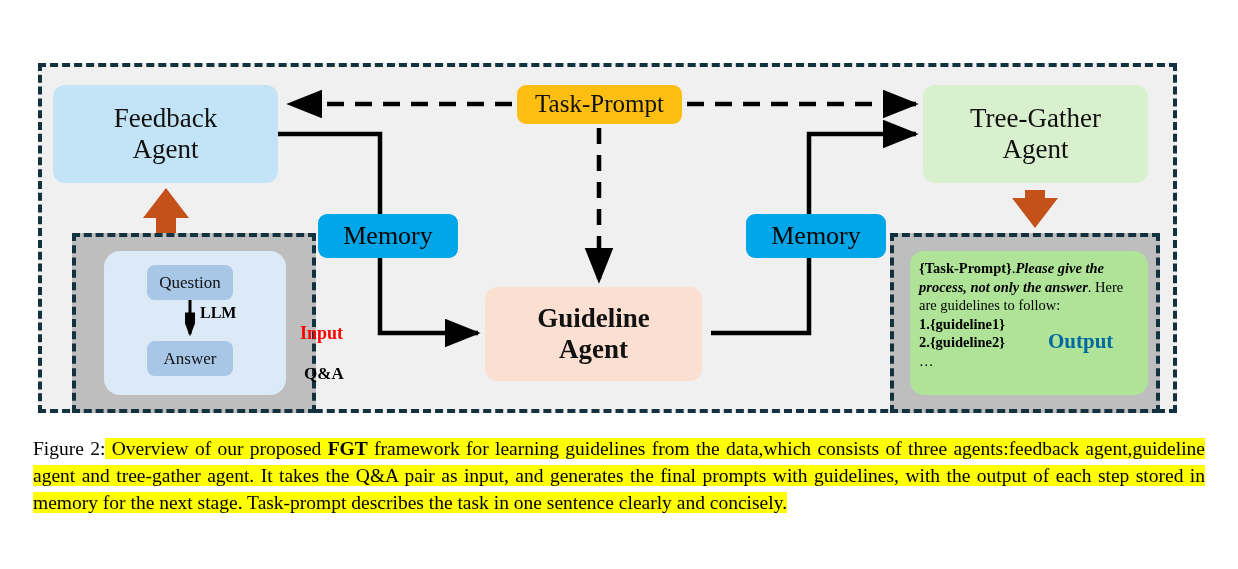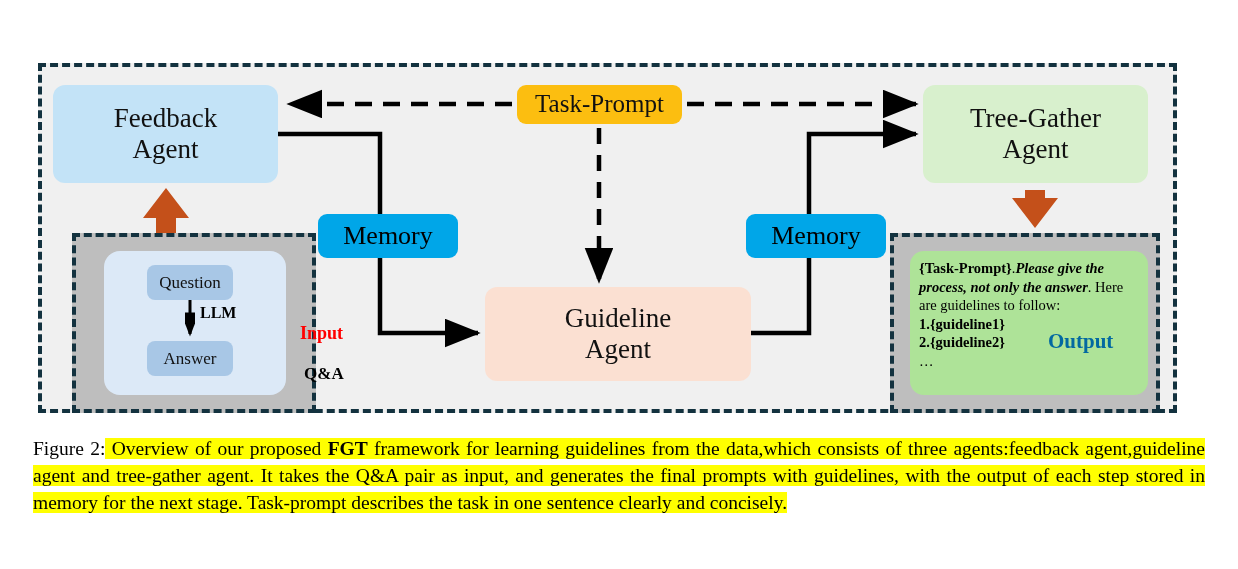--- a/index.html
+++ b/index.html
@@ -69,24 +69,25 @@
     top: 85px;
     width: 225px;
     height: 98px;
     background: #d8f0cd;
     font-size: 27px;
   }
 
   #guideline-agent {
     left: 485px;
     top: 287px;
-    width: 266px;
+    width: 217px;
     height: 94px;
     background: #fbe0d2;
     font-size: 27px;
+    font-weight: bold;
   }
 
   #task-prompt {
     left: 517px;
     top: 85px;
     width: 165px;
     height: 39px;
     background: #fcbe10;
     font-size: 25px;
     border-radius: 9px;

